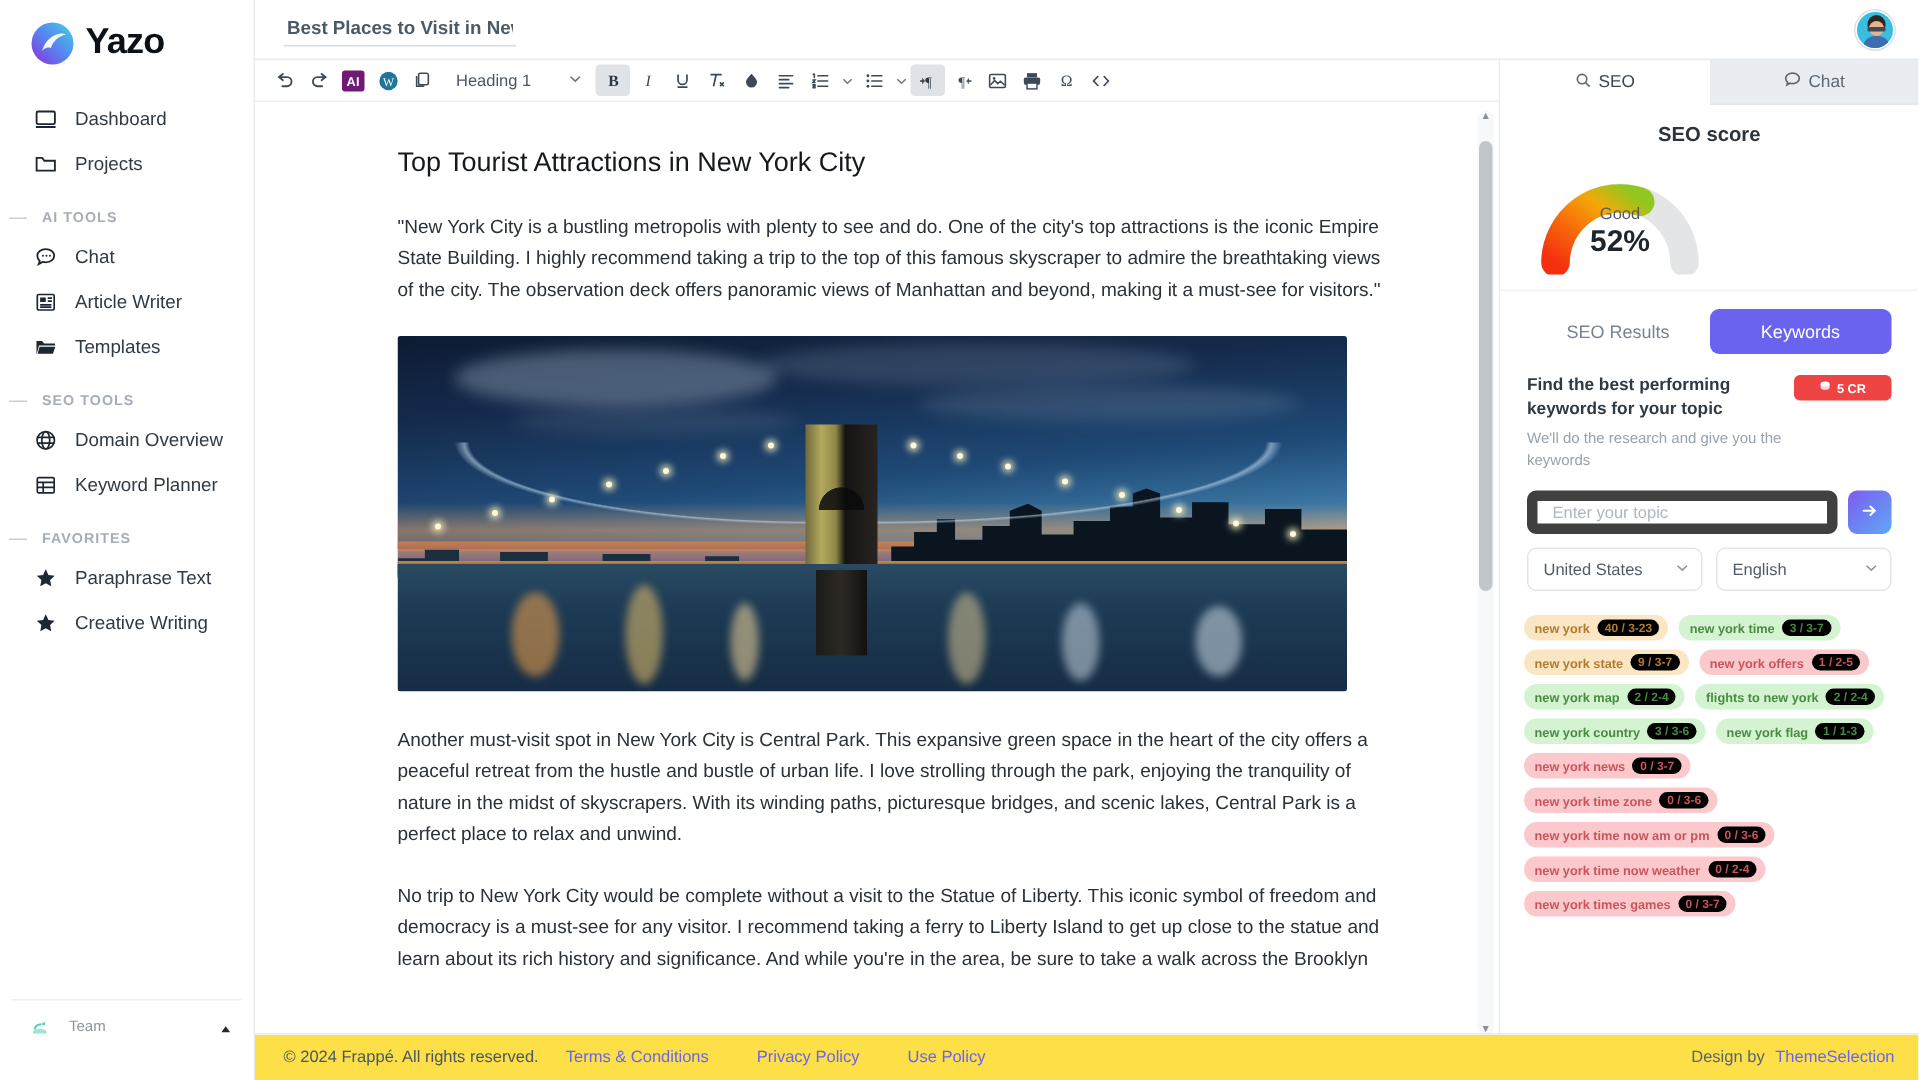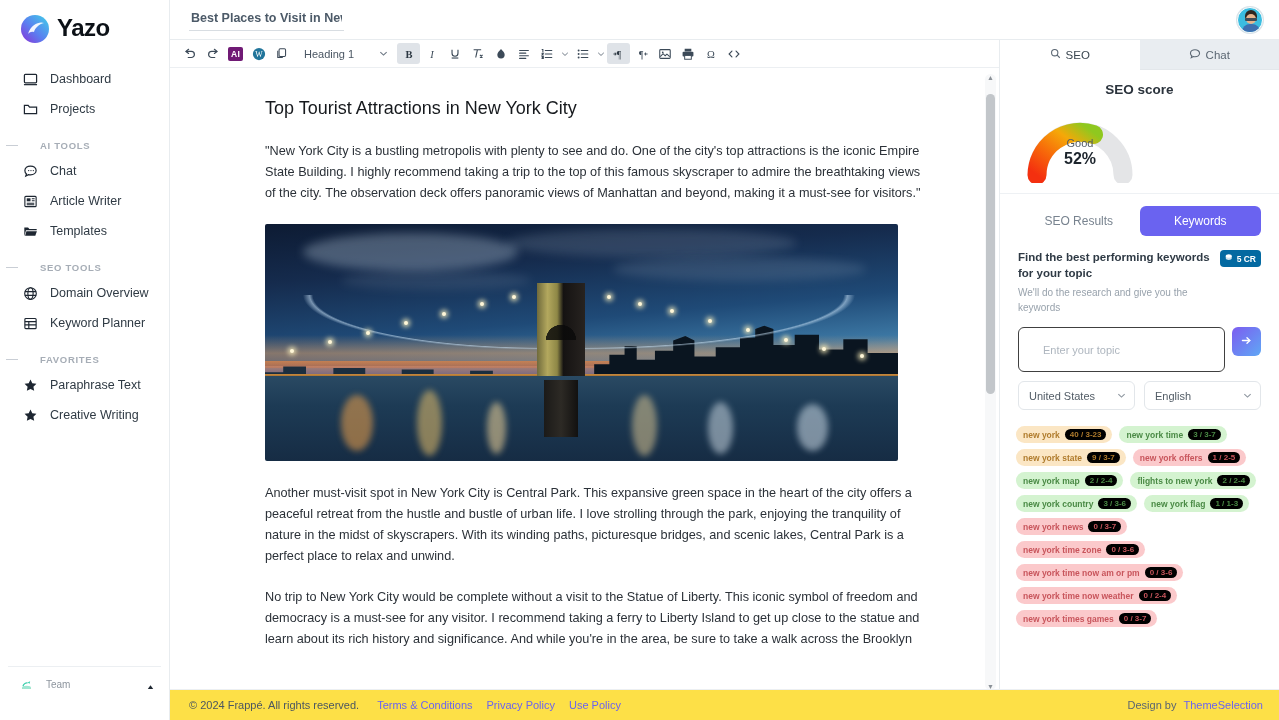--- a/index.html
+++ b/index.html
@@ -26,21 +26,21 @@
   .brand-name { font-size: 24px; font-weight: 700; letter-spacing: -0.5px; color: #0c1117; }
   .nav { padding: 4px 0 0 0; flex: 1 1 auto; overflow: hidden; }
   .nav-item {
     display: flex; align-items: center; gap: 12px;
     padding: 7px 14px 7px 22px;
     font-size: 12.5px; color: #2f3a44;
     cursor: pointer;
   }
   .nav-icon { width: 16px; height: 16px; flex: 0 0 16px; display: flex; align-items: center; justify-content: center; color: #1d2631; }
   .nav-section {
-    display: flex; align-items: center; gap: 22px;
+    display: flex; align-items: center; gap: 10px;
     padding: 16px 14px 5px 4px;
     font-size: 9.5px; letter-spacing: 0.7px; color: #a6adb6; font-weight: 600;
   }
   .nav-section .dash { width: 12px; height: 1px; background: #c9ced5; flex: 0 0 12px; margin-left: 2px; }
   .team-box {
     border-top: 1px solid #eceff2;
     margin: 0 8px; padding: 12px 6px 14px 6px;
     display: flex; align-items: center; gap: 8px;
   }
   .team-ico { width: 24px; height: 26px; flex: 0 0 24px; }
@@ -168,40 +168,40 @@
     font-size: 11.5px; color: #5b6773; cursor: pointer; background: #e9edf1;
     border-bottom: 1px solid #e3e7eb;
   }
   .ptab.active { background: #fff; border-bottom-color: #fff; color: #3a4650; }
   .panel-body { flex: 1 1 auto; overflow: hidden; position: relative; }
   .seo-title { text-align: center; font-size: 13.5px; font-weight: 700; color: #2b333c; padding: 12px 0 6px; }
   .score-row { display: flex; align-items: center; padding: 2px 14px 10px 14px; }
   .gauge-wrap { position: relative; width: 120px; height: 78px; flex: 0 0 120px; margin-left: 6px; }
   .gauge-text { position: absolute; left: 0; right: 0; top: 32px; text-align: center; }
   .gauge-label { font-size: 11px; color: #515b65; }
-  .gauge-value { font-size: 16px; font-weight: 700; color: #1d252d; margin-top: 1px; }
+  .gauge-value { font-size: 20px; font-weight: 700; color: #1d252d; margin-top: 1px; }
   .metrics { flex: 1 1 auto; padding-left: 12px; }
   .metric { margin-bottom: 13px; }
   .metric-label { font-size: 8.5px; letter-spacing: 0.7px; font-weight: 700; color: #8d99a5; }
   .metric-val { font-size: 16px; font-weight: 700; color: #1d252d; display: flex; align-items: center; gap: 5px; margin-top: 1px; }
   .dot { width: 6px; height: 6px; border-radius: 50%; flex: 0 0 6px; }
 
   .seg-row { display: flex; align-items: center; gap: 0; padding: 12px 18px 14px 18px; border-top: 1px solid #eef1f4; }
   .seg-btn { flex: 1 1 50%; text-align: center; font-size: 12px; color: #78838f; padding: 8px 0; border-radius: 6px; cursor: pointer; }
   .seg-btn.active { background: #6a63f0; color: #fff; font-weight: 400; }
 
   .kw-block { padding: 0 18px; }
   .kw-head { display: flex; align-items: flex-start; gap: 8px; }
   .kw-head h3 { font-size: 11.5px; font-weight: 700; color: #2f3a45; line-height: 1.35; flex: 1 1 auto; }
-  .cr-badge { background: #0369a1; color: #fff; font-size: 8.5px; font-weight: 700; border-radius: 4px; padding: 3px 5px; display: flex; align-items: center; gap: 3px; flex: 0 0 auto; }
+  .cr-badge { background: #ef4444; color: #fff; font-size: 8.5px; font-weight: 700; border-radius: 4px; padding: 3px 17px; display: flex; align-items: center; gap: 3px; flex: 0 0 auto; }
   .kw-sub { font-size: 10px; color: #98a2ac; line-height: 1.5; margin-top: 4px; width: 175px; }
   .kw-form { display: flex; gap: 7px; margin-top: 12px; }
   .kw-input {
-    flex: 1 1 auto; height: 45px; border: 1px solid #404040; border-radius: 6px;
-    padding: 0 24px; font-size: 11px; font-family: inherit; color: #39434d; outline: none; background: #fff;
+    flex: 1 1 auto; height: 29px; border: 7px solid #404040; border-radius: 6px;
+    padding: 0 10px; font-size: 11px; font-family: inherit; color: #39434d; outline: none; background: #fff;
   }
   .kw-input::placeholder { color: #aeb6bf; }
   .kw-go {
     width: 29px; height: 29px; border-radius: 6px; flex: 0 0 29px; border: none; cursor: pointer;
     background: linear-gradient(135deg,#7c5cf0 0%,#5fa8f5 100%);
     color: #fff; font-size: 13px; display: flex; align-items: center; justify-content: center;
   }
   .kw-selects { display: flex; gap: 9px; margin-top: 9px; }
   .kw-select {
     flex: 1 1 50%; height: 29px; border: 1px solid #e2e6ea; border-radius: 6px;
@@ -222,21 +222,21 @@
   .tag.red { background: #fbc9cb; color: #c8555c; }
   .tag.red .score { color: #c8555c; }
 
   
   .footer {
     position: absolute; left: 170px; right: 0; bottom: 0; height: 31px;
     background: #fde047; border-top: 1px solid #eceff2;
     display: flex; align-items: center; padding: 0 16px 0 19px;
     font-size: 11px; color: #4b5661; z-index: 5;
   }
-  .footer a { color: #6a63f0; text-decoration: none; margin-left: 14px; }
+  .footer a { color: #6a63f0; text-decoration: none; margin-left: 32px; }
   .footer .first-link { margin-left: 18px; }
   .footer-right { margin-left: auto; color: #5a6571; }
   .footer-right a { margin-left: 4px; }
   .sb-bottom-mask { position:absolute; left:0; right:0; bottom:0; height:31px; background:#fff; }
 </style>
 </head>
 <body>
 
 <div class="app">
 

